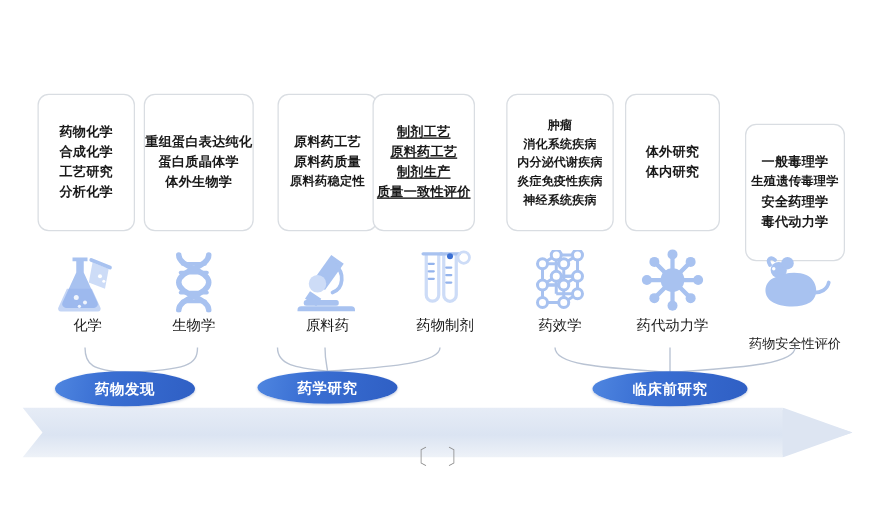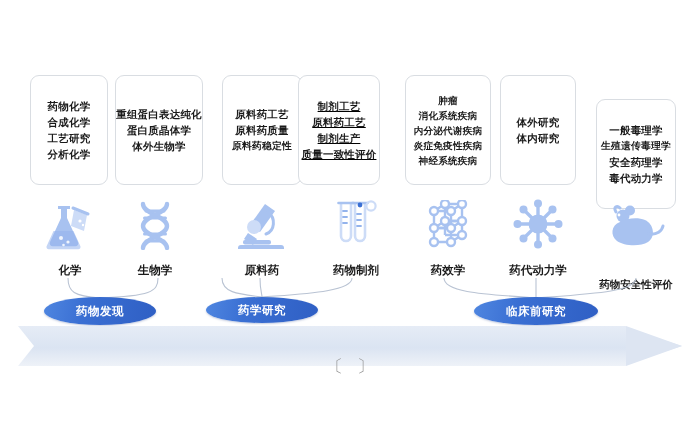--- a/index.html
+++ b/index.html
@@ -37,23 +37,23 @@
 
   
   .pillar{
     position:absolute;
     display:flex;
     flex-direction:column;
     align-items:center;
   }
   .pillar .ico{height:52px;display:flex;align-items:flex-end;justify-content:center;}
   .pillar .plabel{
-    margin-top:13px;
+    margin-top:3px;
     font-size:11.5px;
-    font-weight:bold;
+    font-weight:normal;
     color:#1a1a1a;
     white-space:nowrap;
   }
 
   
   .ell{
     position:absolute;
     border-radius:50%;
     background:linear-gradient(100deg,#4f86e0 0%,#3a6fd3 35%,#2f5fc4 100%);
     display:flex;align-items:center;justify-content:center;

